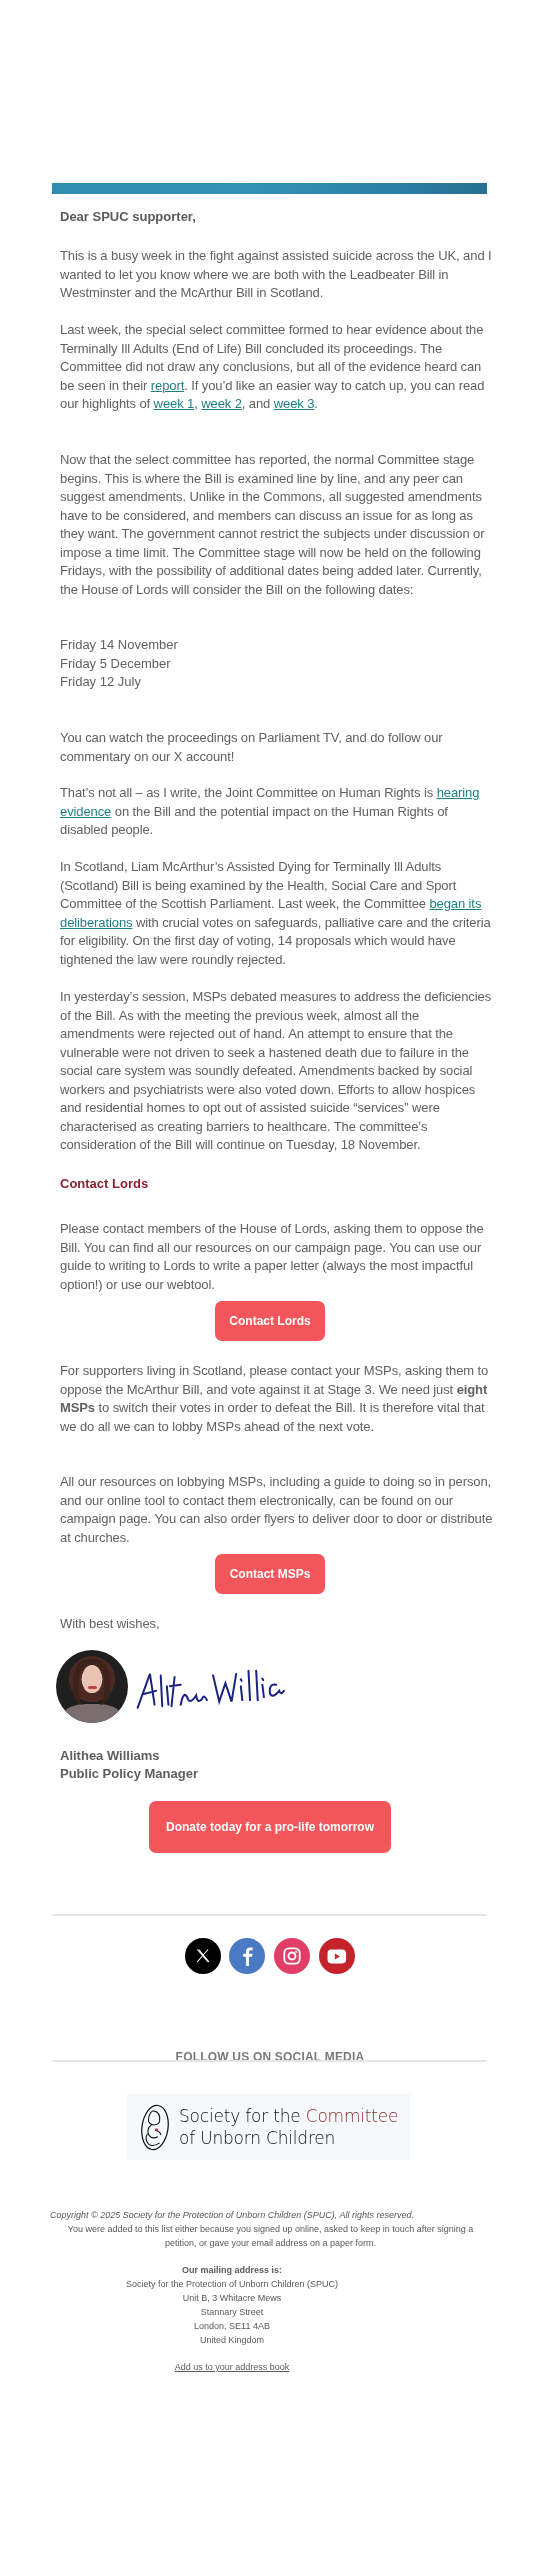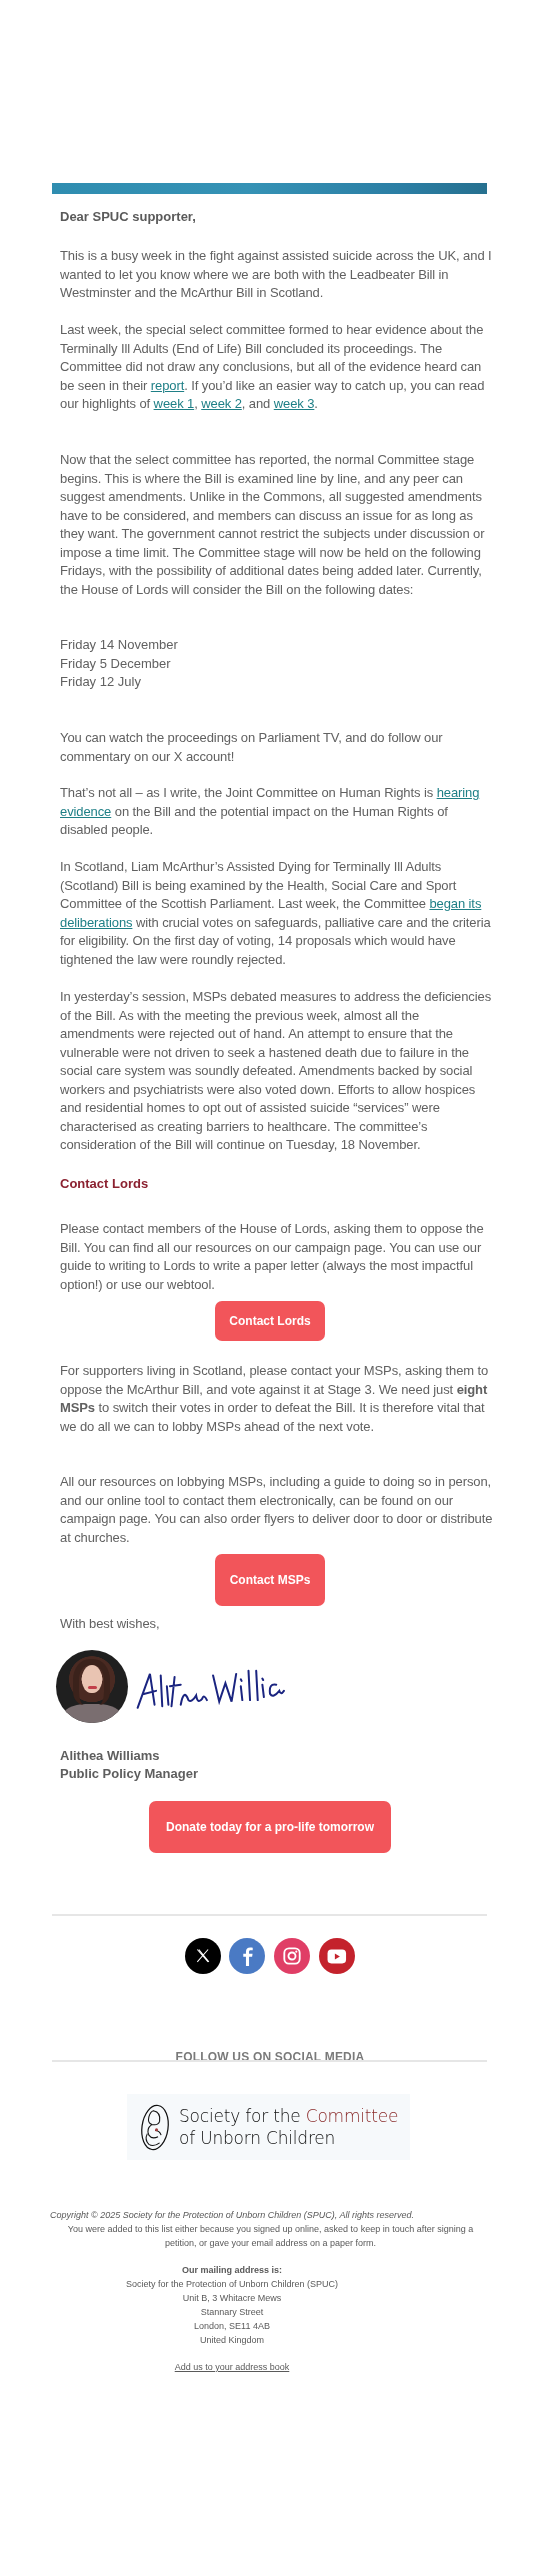--- a/index.html
+++ b/index.html
@@ -89,21 +89,21 @@
 <a class="btn" href="#" style="left:215px; top:1301px; width:110px; height:40px;">Contact Lords</a>
 
 <div class="col" style="top:1362px">
   <p class="body"><span>For supporters living in Scotland, please contact your MSPs, asking them to oppose the McArthur Bill, and vote against it at Stage 3. We need just </span><b>eight MSPs</b><span> to switch their votes in order to defeat the Bill. It is therefore vital that we do all we can to lobby MSPs ahead of the next vote.</span></p>
 </div>
 
 <div class="col" style="top:1473px">
   <p class="body">All our resources on lobbying MSPs, including a guide to doing so in person, and our online tool to contact them electronically, can be found on our campaign page. You can also order flyers to deliver door to door or distribute at churches.</p>
 </div>
 
-<a class="btn" href="#" style="left:215px; top:1554px; width:110px; height:52px;">Contact MSPs</a>
+<a class="btn" href="#" style="left:215px; top:1554px; width:110px; height:40px;">Contact MSPs</a>
 
 <div class="col" style="top:1615px">
   <p class="body">With best wishes,</p>
 </div>
 
 <div class="photo">
   <div class="shoulders"></div>
   <div class="hair"></div>
   <div class="face"></div>
   <div class="lips"></div>

